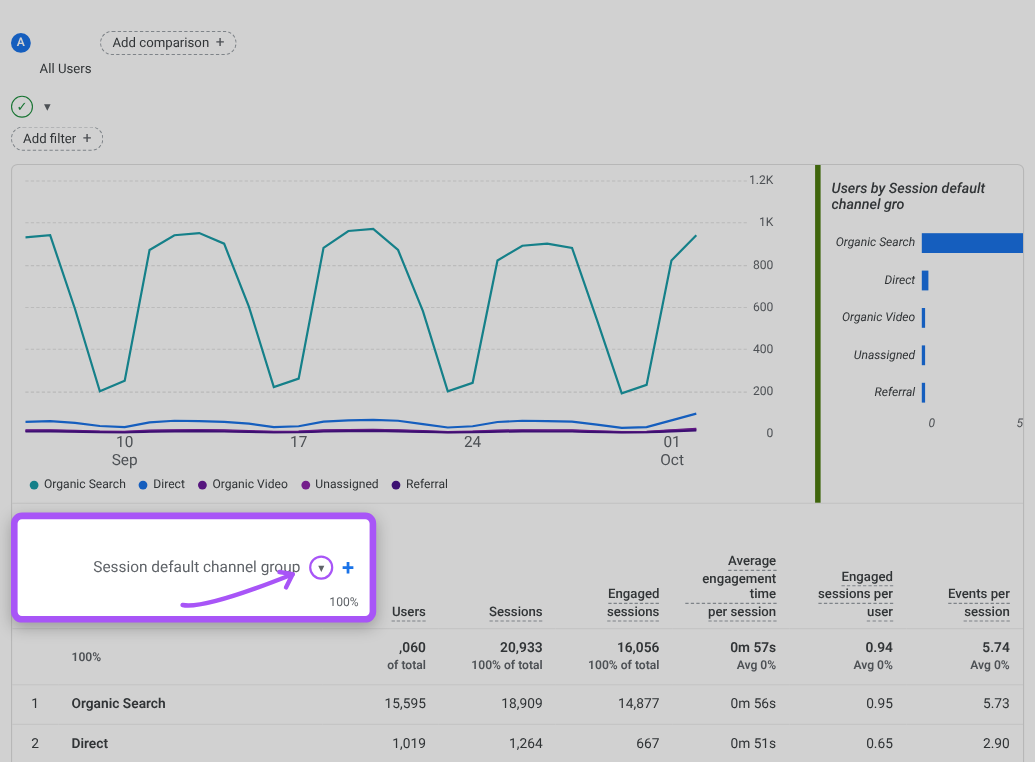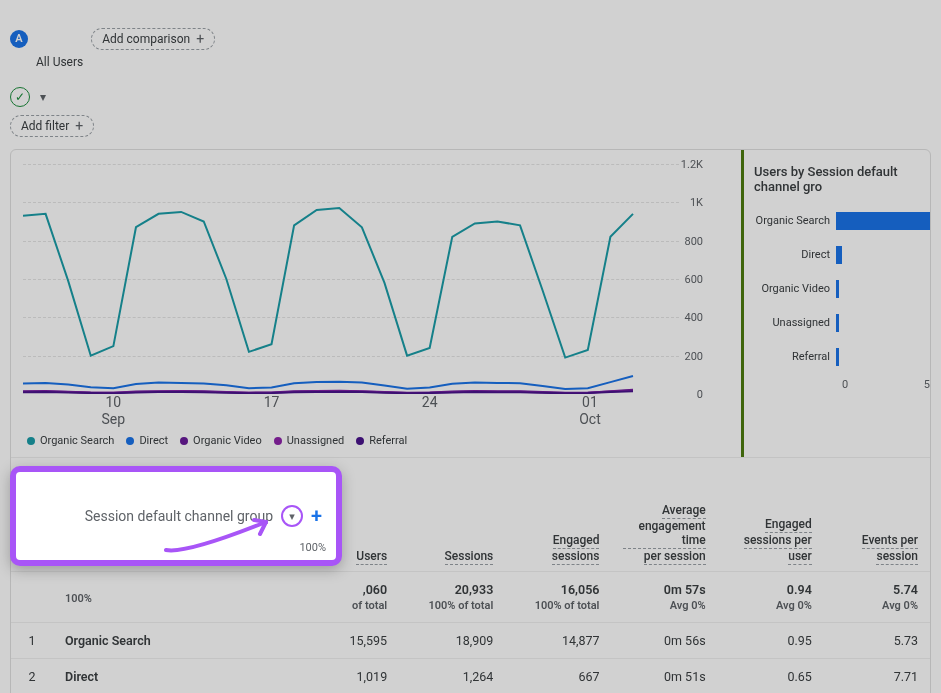--- a/index.html
+++ b/index.html
@@ -18,21 +18,21 @@
   .title-row { display: flex; align-items: center; gap: 10px; padding: 14px 10px 4px; }
   .title { font-size: 20px; color: #3c4043; font-weight: 400; }
   .status { width: 20px; height: 20px; border: 1.5px solid #1e8e3e; border-radius: 50%; display: flex; align-items: center; justify-content: center; color: #1e8e3e; font-size: 12px; }
   .caret { font-size: 12px; color: #5f6368; }
   .filter-row { padding: 4px 10px 12px; }
 
   
   .card { border: 1px solid #e0e0e0; border-radius: 6px; margin: 0 10px; background: #fff; }
   .charts { display: flex; }
   .line-pane { flex: 0 0 730px; padding: 14px 12px 10px; }
-  .bar-pane  { flex: 1; padding: 14px 0 10px 10px; border-left: 3px solid #4d7c0f; }
+  .bar-pane  { flex: 1; padding: 14px 0 10px 10px; border-left: 5px solid #4d7c0f; font-style: italic; }
   .chart-title { font-size: 13px; color: #3c4043; margin-bottom: 10px; font-weight: 500; }
 
   
   .linewrap { position: relative; height: 230px; }
   .ytick { position: absolute; right: 26px; font-size: 11px; color: #5f6368; text-align: right; transform: translateY(-50%); width: 40px; }
   .grid { position: absolute; left: 0; right: 50px; border-top: 1px dashed #e4e4e4; }
   .svgline { position: absolute; left: 0; top: 0; }
   .xaxis { position: relative; height: 32px; margin-right: 50px; }
   .xt { position: absolute; font-size: 14px; color: #5f6368; text-align: center; transform: translateX(-50%); line-height: 1.2; }
   .legend { display: flex; flex-wrap: wrap; gap: 12px; padding: 8px 0 0 4px; }
@@ -131,21 +131,21 @@
             <polyline points="0,219.45833333333334 22.59259259259259,218.88333333333333 45.18518518518518,220.41666666666666 67.77777777777777,223.29166666666666 90.37037037037037,224.25 112.96296296296296,220.03333333333333 135.55555555555554,218.5 158.14814814814815,218.88333333333333 180.74074074074073,219.45833333333334 203.33333333333331,221.18333333333334 225.92592592592592,224.25 248.5185185185185,223.48333333333332 271.1111111111111,219.26666666666665 293.7037037037037,218.11666666666667 316.2962962962963,217.73333333333332 338.8888888888889,218.5 361.48148148148147,221.56666666666666 384.0740740740741,224.63333333333333 406.66666666666663,223.48333333333332 429.2592592592593,219.65 451.85185185185185,218.5 474.44444444444446,218.88333333333333 497.037037037037,219.26666666666665 519.6296296296297,221.95 542.2222222222222,225.01666666666668 564.8148148148148,224.25 587.4074074074074,218.11666666666667 610,211.98333333333332" fill="none" stroke="#1a73e8" stroke-width="2"></polyline>
             <polyline points="0,227.31666666666666 22.59259259259259,227.125 45.18518518518518,227.7 67.77777777777777,228.46666666666667 90.37037037037037,228.65833333333333 112.96296296296296,227.50833333333333 135.55555555555554,227.125 158.14814814814815,226.93333333333334 180.74074074074073,227.31666666666666 203.33333333333331,227.89166666666668 225.92592592592592,228.65833333333333 248.5185185185185,228.46666666666667 271.1111111111111,227.31666666666666 293.7037037037037,226.93333333333334 316.2962962962963,226.74166666666667 338.8888888888889,227.125 361.48148148148147,227.89166666666668 384.0740740740741,228.85 406.66666666666663,228.46666666666667 429.2592592592593,227.50833333333333 451.85185185185185,227.125 474.44444444444446,227.31666666666666 497.037037037037,227.31666666666666 519.6296296296297,228.08333333333334 542.2222222222222,228.85 564.8148148148148,228.65833333333333 587.4074074074074,227.125 610,225.78333333333333" fill="none" stroke="#6a1b9a" stroke-width="2"></polyline>
             <polyline points="0,227.7 22.59259259259259,227.50833333333333 45.18518518518518,228.08333333333334 67.77777777777777,228.65833333333333 90.37037037037037,228.85 112.96296296296296,227.89166666666668 135.55555555555554,227.50833333333333 158.14814814814815,227.31666666666666 180.74074074074073,227.7 203.33333333333331,228.275 225.92592592592592,228.85 248.5185185185185,228.65833333333333 271.1111111111111,227.7 293.7037037037037,227.31666666666666 316.2962962962963,227.125 338.8888888888889,227.50833333333333 361.48148148148147,228.275 384.0740740740741,229.04166666666666 406.66666666666663,228.65833333333333 429.2592592592593,227.89166666666668 451.85185185185185,227.50833333333333 474.44444444444446,227.7 497.037037037037,227.7 519.6296296296297,228.46666666666667 542.2222222222222,229.04166666666666 564.8148148148148,228.85 587.4074074074074,227.50833333333333 610,226.55" fill="none" stroke="#8e24aa" stroke-width="2"></polyline>
             <polyline points="0,228.275 22.59259259259259,228.08333333333334 45.18518518518518,228.46666666666667 67.77777777777777,229.04166666666666 90.37037037037037,229.23333333333332 112.96296296296296,228.46666666666667 135.55555555555554,228.08333333333334 158.14814814814815,227.89166666666668 180.74074074074073,228.275 203.33333333333331,228.65833333333333 225.92592592592592,229.23333333333332 248.5185185185185,229.04166666666666 271.1111111111111,228.275 293.7037037037037,227.89166666666668 316.2962962962963,227.7 338.8888888888889,228.08333333333334 361.48148148148147,228.65833333333333 384.0740740740741,229.23333333333332 406.66666666666663,229.04166666666666 429.2592592592593,228.46666666666667 451.85185185185185,228.08333333333334 474.44444444444446,228.275 497.037037037037,228.275 519.6296296296297,228.85 542.2222222222222,229.23333333333332 564.8148148148148,229.04166666666666 587.4074074074074,228.08333333333334 610,227.31666666666666" fill="none" stroke="#4a148c" stroke-width="2"></polyline>
           </svg>
         </div>
       <div class="xaxis" id="xaxis">
           <div class="xt" style="left: 90.3704px;">10<br>Sep</div>
           <div class="xt" style="left: 248.519px;">17</div>
           <div class="xt" style="left: 406.667px;">24</div>
-          <div class="xt" style="left: 567px;">01<br>Oct</div>
+          <div class="xt" style="left: 588px;">01<br>Oct</div>
         </div>
       <div class="legend" id="legend">
           <div class="lg">
             <span class="dot" style="background: rgb(26, 157, 168);"></span>
             <span>Organic Search</span>
           </div>
           <div class="lg">
             <span class="dot" style="background: rgb(26, 115, 232);"></span>
             <span>Direct</span>
           </div>
@@ -256,21 +256,21 @@
           <td>5.73</td>
         </tr>
         <tr>
           <td class="col-idx">2</td>
           <td class="col-dim dimcell">Direct</td>
           <td>1,019</td>
           <td>1,264</td>
           <td>667</td>
           <td>0m 51s</td>
           <td>0.65</td>
-          <td>7.71</td>
+          <td>2.90</td>
         </tr>
         <tr>
           <td class="col-idx">3</td>
           <td class="col-dim dimcell">Organic Video</td>
           <td>243</td>
           <td>334</td>
           <td>236</td>
           <td>1m 02s</td>
           <td>0.97</td>
           <td>7.37</td>

